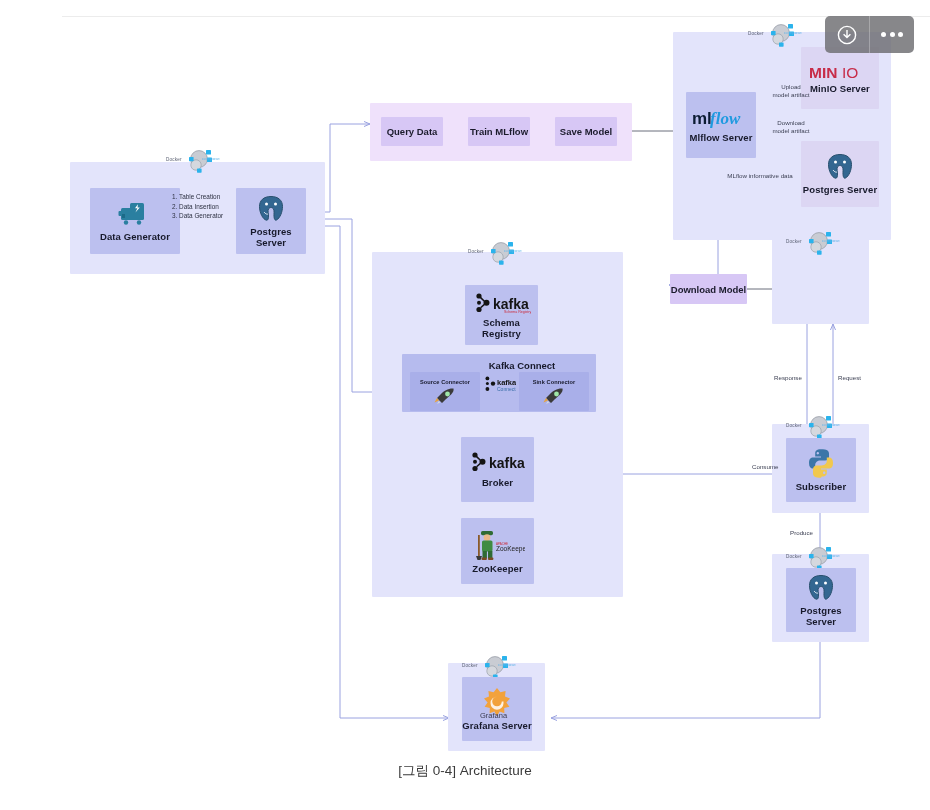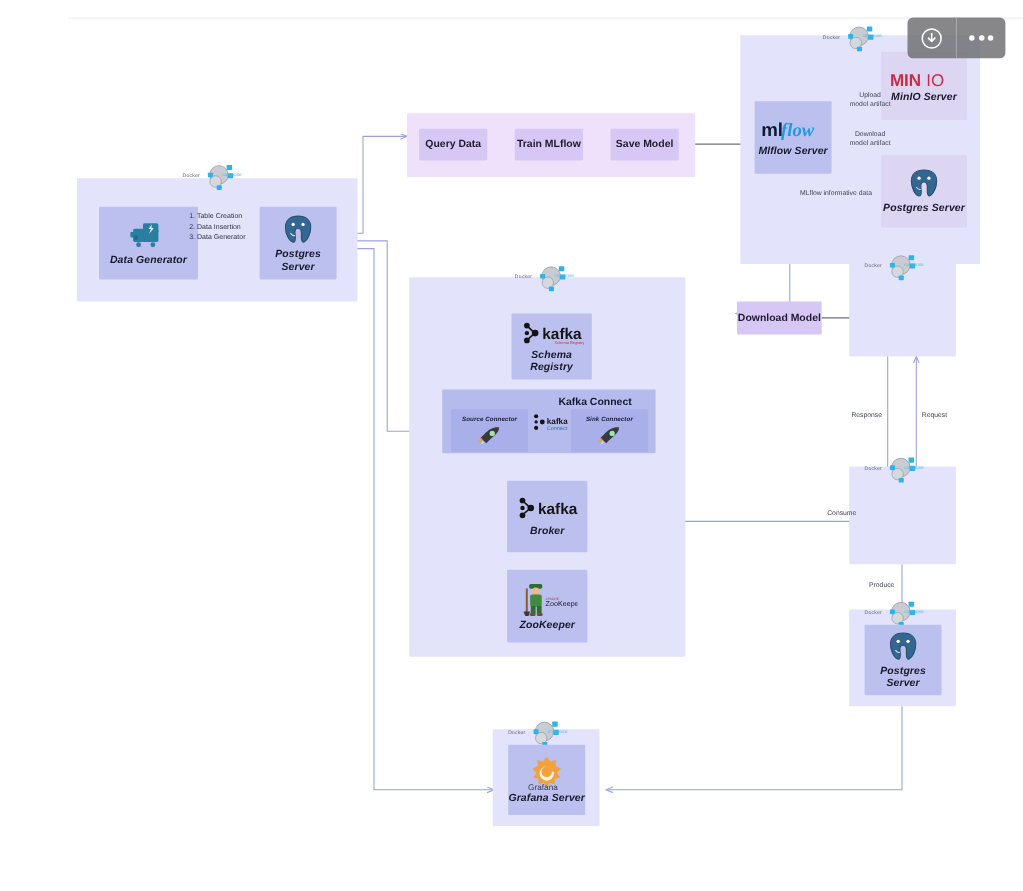--- a/index.html
+++ b/index.html
@@ -8,21 +8,21 @@
 
   #canvas{position:absolute;left:0;top:0;width:930px;height:810px;}
 
   .topline{position:absolute;left:62px;top:16px;width:868px;height:1px;background:#ececec;}
 
   
   .group{position:absolute;background:#dcdefb;border-radius:1px;}
   .groupL{position:absolute;background:#e3e4fb;border-radius:1px;}
   .node{position:absolute;background:#bcc0ef;border-radius:1px;
         display:flex;flex-direction:column;align-items:center;justify-content:center;}
-  .node .cap{font-size:9.5px;font-weight:bold;color:#17192b;letter-spacing:.1px;text-align:center;font-style:italic;}
+  .node .cap{font-size:9.5px;font-weight:bold;color:#17192b;letter-spacing:.1px;text-align:center;}
   .mlbox{position:absolute;background:#d7c7f5;border-radius:1px;
          display:flex;align-items:center;justify-content:center;}
   .mlbox .cap{font-size:9.5px;font-weight:bold;color:#1b1b2c;text-align:center;}
   .mlgroup{position:absolute;background:#efe1fb;border-radius:1px;}
   .whitebox{position:absolute;background:#cfc0f2;border-radius:1px;
             display:flex;align-items:center;justify-content:center;}
 
   .inner-title{position:absolute;font-size:9.5px;font-weight:bold;color:#17192b;text-align:center;width:100%;}
 
   
@@ -250,20 +250,33 @@
     <svg width="34" height="26" viewBox="0 0 34 26" style="position:absolute;left:16px;top:0;">
       <circle cx="17" cy="11" r="8.4" fill="#c9ccd3" stroke="#9aa0aa" stroke-width=".8"></circle>
       <circle cx="14" cy="17" r="5.2" fill="#d5d8de" stroke="#9aa0aa" stroke-width=".7"></circle>
       <rect x="24" y="2" width="5" height="4.6" fill="#2bb3ec" rx=".6"></rect>
       <rect x="25" y="9.5" width="5" height="4.6" fill="#2bb3ec" rx=".6"></rect>
       <rect x="7" y="9" width="4.6" height="4.2" fill="#2bb3ec" rx=".6"></rect>
       <rect x="15" y="20.5" width="4.6" height="4.2" fill="#2bb3ec" rx=".6"></rect>
     </svg>
     <span class="cmp">compose</span>
   </div>
+  <div class="node" style="left:786px;top:438px;width:70px;height:64px;">
+    <svg width="30" height="30" viewBox="0 0 30 30" style="margin-bottom:3px;">
+      <path d="M14.8,1.2 C10.4,1.2 9.2,3 9.2,5.4 v3.1 h5.8 v1.1 H7.3 C4.6,9.6 3,11.3 3,15.1
+               c0,3.6 1.4,5.5 4,5.5 h2.2 v-3.4 c0,-2.8 2.3,-4.6 5,-4.6 h4.9 c2.3,0 3.9,-1.6 3.9,-3.8
+               V5.4 C23,3.2 21.4,1.6 19,1.4 17.6,1.25 16.2,1.2 14.8,1.2Z M11.8,4 c0.7,0 1.2,0.6 1.2,1.3
+               c0,0.7 -0.5,1.2 -1.2,1.2 c-0.7,0 -1.2,-0.5 -1.2,-1.2 C10.6,4.6 11.1,4 11.8,4Z" fill="#3c76a8"></path>
+      <path d="M15.2,28.8 c4.4,0 5.6,-1.8 5.6,-4.2 v-3.1 h-5.8 v-1.1 h7.7 c2.7,0 4.3,-1.7 4.3,-5.5
+               c0,-3.6 -1.4,-5.5 -4,-5.5 h-2.2 v3.4 c0,2.8 -2.3,4.6 -5,4.6 h-4.9 c-2.3,0 -3.9,1.6 -3.9,3.8
+               v4.4 c0,2.2 1.6,3.8 4,4 1.4,0.15 2.8,0.2 4.2,0.2Z M18.2,26 c-0.7,0 -1.2,-0.6 -1.2,-1.3
+               c0,-0.7 0.5,-1.2 1.2,-1.2 c0.7,0 1.2,0.5 1.2,1.2 C19.4,25.4 18.9,26 18.2,26Z" fill="#f1c84f"></path>
+    </svg>
+    <span class="cap">Subscriber</span>
+  </div>
 
   <div class="lbl" style="left:752px;top:463px;">Consume</div>
   <div class="lbl" style="left:790px;top:529px;">Produce</div>
 
   <div class="groupL" style="left:772px;top:554px;width:97px;height:88px;"></div>
   <div class="docker" style="left:786px;top:545px;">
     <span class="dk">Docker</span>
     <svg width="34" height="26" viewBox="0 0 34 26" style="position:absolute;left:16px;top:0;">
       <circle cx="17" cy="11" r="8.4" fill="#c9ccd3" stroke="#9aa0aa" stroke-width=".8"></circle>
       <circle cx="14" cy="17" r="5.2" fill="#d5d8de" stroke="#9aa0aa" stroke-width=".7"></circle>
@@ -310,21 +323,21 @@
         <path d="M7.6,5.6 L11.4,9.2 M7.6,15.8 L11.4,12.4" stroke="#141414" stroke-width="1.5"></path>
         <circle cx="6" cy="10.8" r="2"></circle>
       </g>
       <text x="20" y="16.5" font-family="Liberation Sans, sans-serif" font-size="14" font-weight="bold" fill="#141414">kafka</text>
       <text x="31" y="20.5" font-family="Liberation Sans, sans-serif" font-size="3.6" fill="#cc2b3a">Schema Registry</text>
     </svg>
     <span class="cap">Schema Registry</span>
   </div>
 
   <div class="group" style="left:402px;top:354px;width:194px;height:58px;background:#b6bbee;"></div>
-  <div class="inner-title" style="left:415px;top:360px;width:194px;padding-left:29px;">Kafka Connect</div>
+  <div class="inner-title" style="left:396px;top:360px;width:194px;padding-left:29px;">Kafka Connect</div>
 
   <div class="node" style="left:410px;top:372px;width:70px;height:39px;background:#a9afe9;">
     <span class="cap" style="font-size:5.6px;margin-bottom:2px;">Source Connector</span>
     <svg width="24" height="18" viewBox="0 0 24 18">
       <path d="M20.5,1.5 C16,1 11,3.5 7.5,7.5 L4,11 l5,5 l3.5,-3.5 C16.5,9 21.5,5.5 20.5,1.5Z" fill="#3a3a3a"></path>
       <circle cx="14.5" cy="7" r="2.4" fill="#9fe6a8"></circle>
       <path d="M4,11 l-2.5,4.5 l4.5,-2" fill="#e8a33d"></path>
       <path d="M6,14 l-2,3 l3,-1.6" fill="#d8dde0"></path>
     </svg>
   </div>
@@ -402,20 +415,21 @@
                l-2.6,4.6 l-2.6,-4.6 l-4.8,1.6 l0.2,-5.2 L4.6,19.8 l3,-4.4 L4,11.6 l5,-2.2 l-0.6,-5.4
                L13.6,5.2z" fill="#f2a23c"></path>
       <path d="M17,7.5 a8.5,8.5 0 1,0 8.5,8.5 a6.3,6.3 0 1,1 -6.3,-6.3" fill="#fff" opacity=".0"></path>
       <path d="M23.5,16.2 a6.5,6.5 0 1,1 -6.5,-6.5 a4.8,4.8 0 1,0 4.8,4.8 l1.7,0 z" fill="#fff" opacity=".85"></path>
       <circle cx="17" cy="16.2" r="2.4" fill="#f2a23c"></circle>
       <text x="0" y="31" font-family="Liberation Sans, sans-serif" font-size="7.5" fill="#3b3b4f">Grafana</text>
     </svg>
     <span class="cap">Grafana Server</span>
   </div>
 
+  <div class="caption">[그림 0-4] Architecture</div>
 
   <div class="overlay">
     <div class="ob">
       <svg width="20" height="20" viewBox="0 0 20 20">
         <circle cx="10" cy="10" r="8.6" fill="none" stroke="#fff" stroke-width="1.4"></circle>
         <path d="M10,5 V12.4 M6.6,9.2 L10,12.6 L13.4,9.2" fill="none" stroke="#fff" stroke-width="1.4"></path>
       </svg>
     </div>
     <div class="sep"></div>
     <div class="ob">

